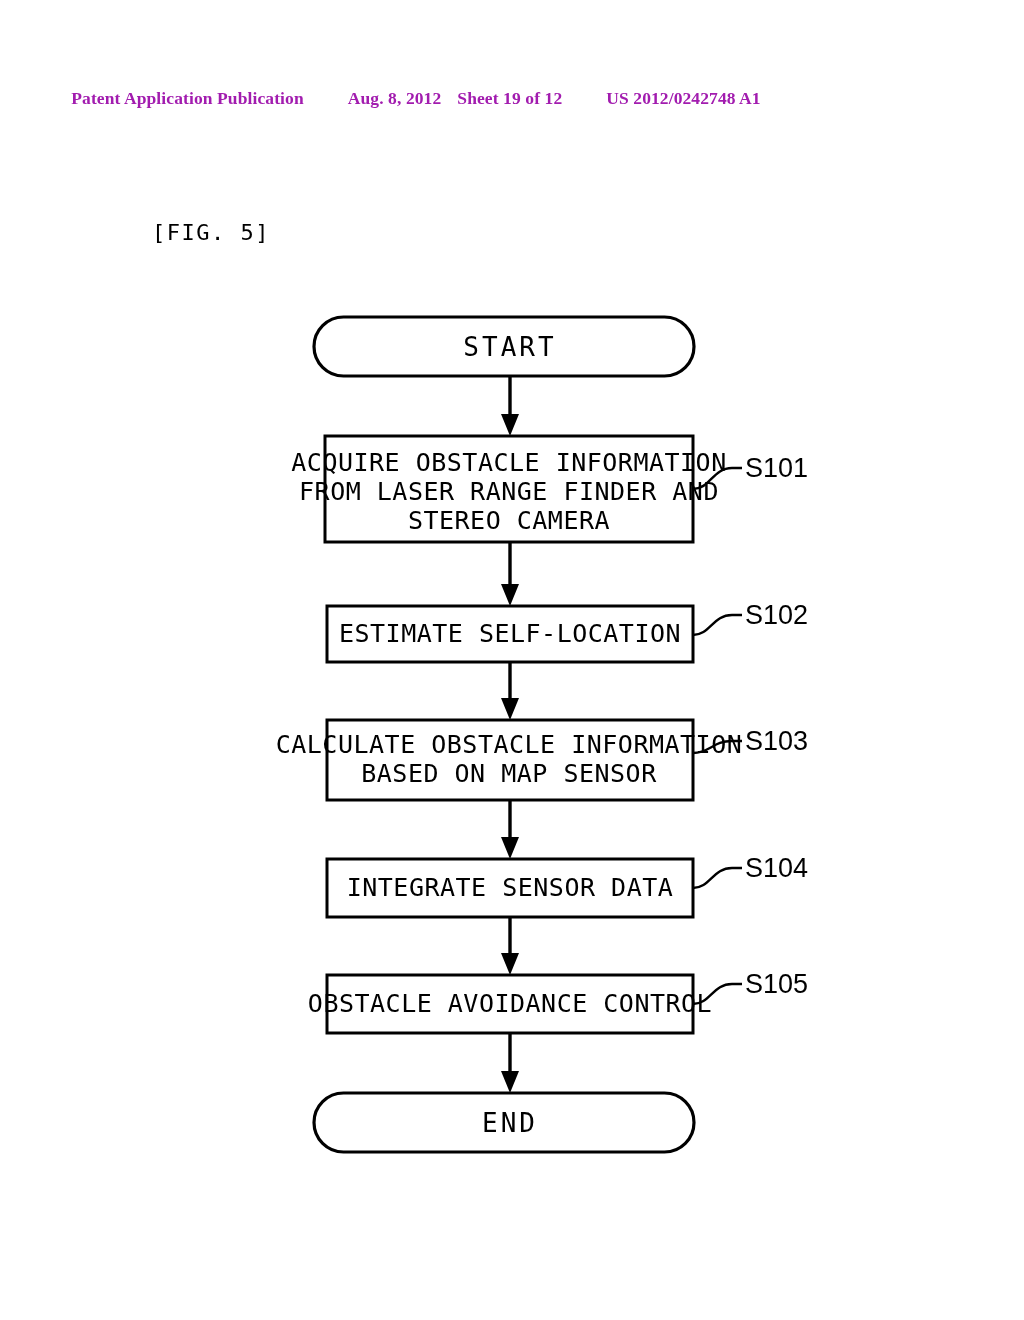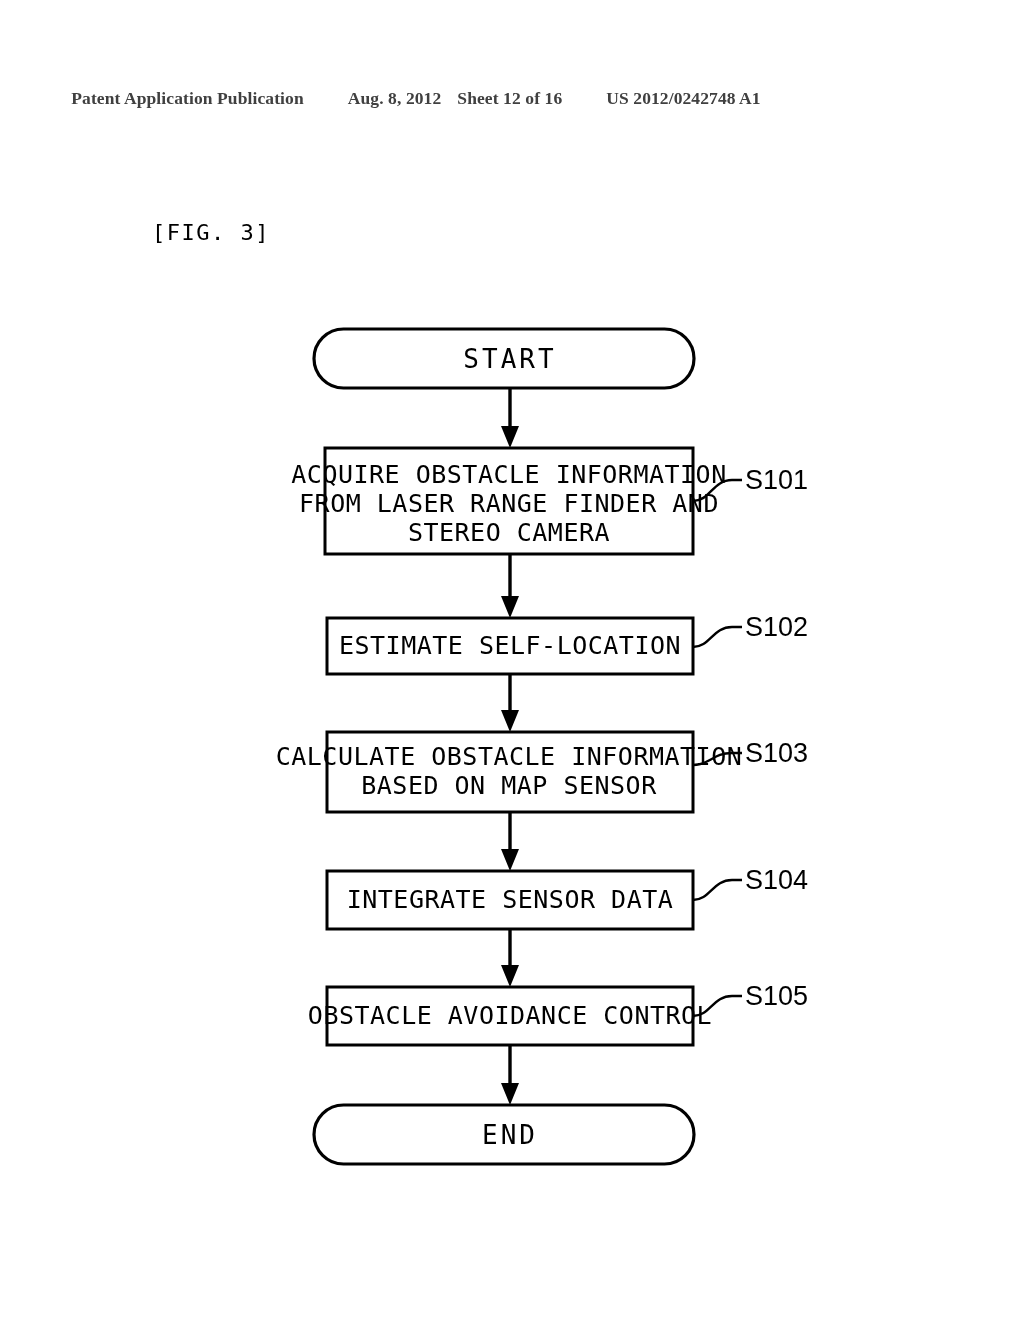--- a/index.html
+++ b/index.html
@@ -20,21 +20,21 @@
     position: absolute;
     top: 88px;
     left: 0;
     width: 832px;
     display: flex;
     justify-content: center;
     align-items: baseline;
     font-family: "Liberation Serif", serif;
     font-weight: bold;
     font-size: 17.5px;
-    color: #404040;
+    color: #a21caf;
     letter-spacing: 0.1px;
     white-space: nowrap;
   }
   .pub-header .seg-pub      { margin-right: 44px; }
   .pub-header .seg-date     { margin-right: 16px; }
   .pub-header .seg-sheet    { margin-right: 44px; }
   .pub-header .seg-patno    { margin-right: 0; }
 
   
   .fig-label {
@@ -44,21 +44,21 @@
     font-family: "DejaVu Sans Mono", "Liberation Mono", monospace;
     font-size: 22px;
     letter-spacing: 1.5px;
     color: #000000;
     white-space: pre;
   }
 
   
   .flow-canvas {
     position: absolute;
-    top: 300px;
+    top: 288px;
     left: 0;
     width: 888px;
     height: 920px;
     text-decoration: underline;
   }
   .flow-canvas svg {
     display: block;
   }
 
   
@@ -103,25 +103,25 @@
   polygon.arrowhead {
     fill: #000000;
   }
 </style>
 </head>
 <body>
 
 <div class="pub-header">
   <span class="seg-pub">Patent Application Publication</span>
   <span class="seg-date">Aug. 8, 2012</span>
-  <span class="seg-sheet">Sheet 12 of 16</span>
+  <span class="seg-sheet">Sheet 19 of 12</span>
   <span class="seg-patno">US 2012/0242748 A1</span>
 </div>
 
-<div class="fig-label">[FIG. 3]</div>
+<div class="fig-label">[FIG. 5]</div>
 
 <div class="flow-canvas">
 <svg width="1024" height="920" viewBox="0 0 1024 920" xmlns="http://www.w3.org/2000/svg">
 
   <g>
     <rect class="term-box" x="314" y="29" width="380" height="59" rx="29.5" ry="29.5"></rect>
     <text class="node-label term" x="510" y="60">START</text>
   </g>
 
   <g>

